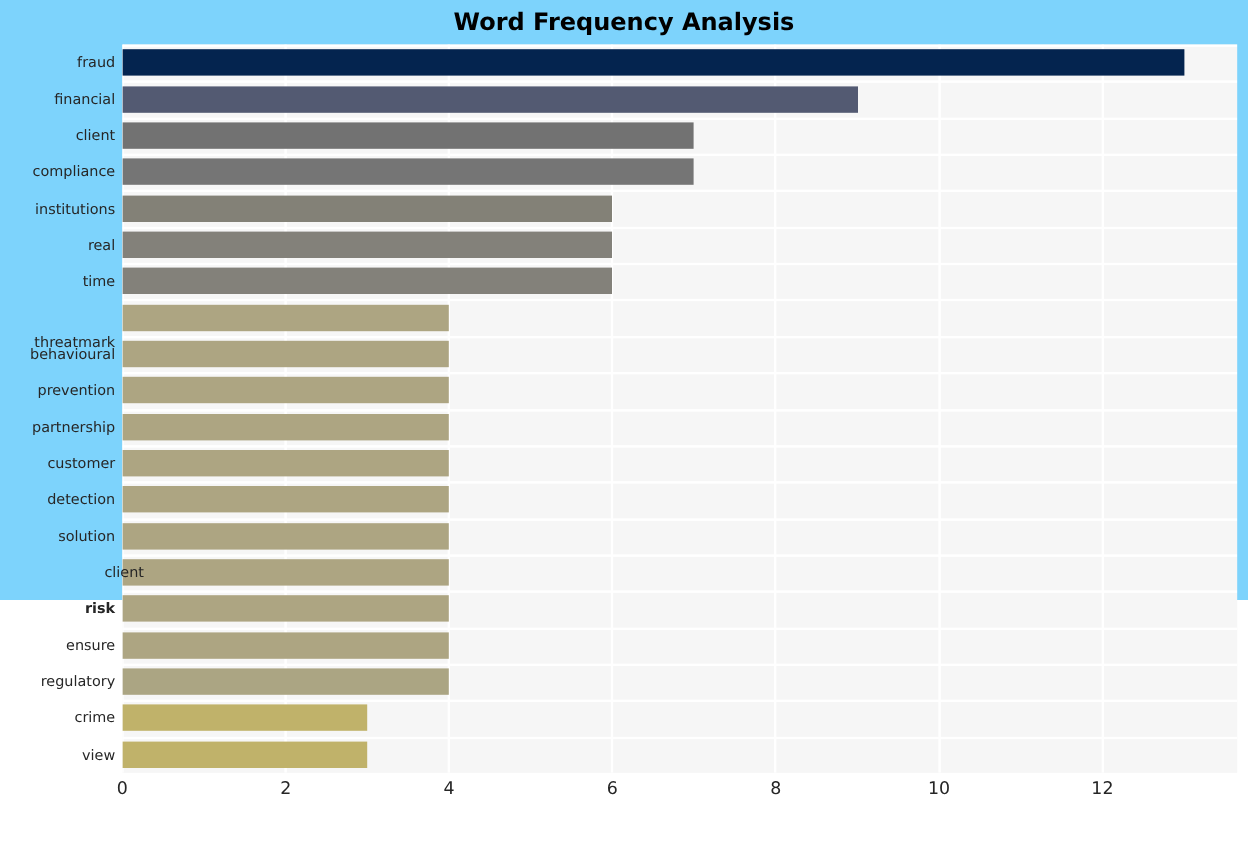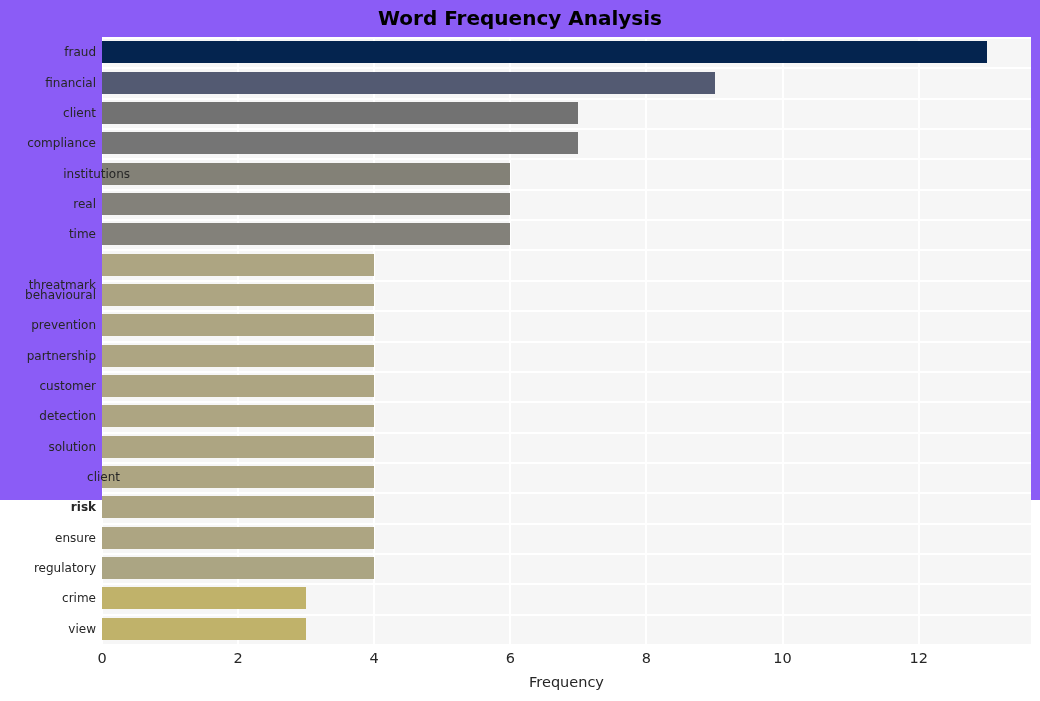--- a/index.html
+++ b/index.html
@@ -10,21 +10,21 @@
   body {
     width: 1040px;
     height: 701px;
     font-family: "DejaVu Sans", sans-serif;
     overflow: hidden;
   }
   #figure {
     position: relative;
     width: 1040px;
     height: 500px;
-    background: #8b5cf6;
+    background: #7dd3fc;
   }
   #chart-title {
     position: absolute;
     left: 0;
     top: 6px;
     width: 1040px;
     text-align: center;
     font-size: 20px;
     font-weight: bold;
     color: #000000;
@@ -171,21 +171,21 @@
         <div class="bar" title="crime: 3" style="width: 204.176px; top: 550.475px; background: rgb(192, 178, 106);"></div>
         <div class="bar" title="view: 3" style="width: 204.176px; top: 580.825px; background: rgb(192, 178, 106);"></div>
       </div>
   </div>
 
   <div id="ylabels-layer">
       <div class="ytick-label" style="top: 4.175px;">fraud</div>
       <div class="ytick-label" style="top: 34.525px;">financial</div>
       <div class="ytick-label" style="top: 64.875px;">client</div>
       <div class="ytick-label" style="top: 95.225px;">compliance</div>
-      <div class="ytick-label" style="top: 125.575px; padding-left: 34px;">institutions</div>
+      <div class="ytick-label" style="top: 125.575px;">institutions</div>
       <div class="ytick-label" style="top: 155.925px;">real</div>
       <div class="ytick-label" style="top: 186.275px;">time</div>
       <div class="ytick-label" style="top: 216.625px; margin-top: 20px;">threatmark</div>
       <div class="ytick-label" style="top: 246.975px;">behavioural</div>
       <div class="ytick-label" style="top: 277.325px;">prevention</div>
       <div class="ytick-label" style="top: 307.675px;">partnership</div>
       <div class="ytick-label" style="top: 338.025px;">customer</div>
       <div class="ytick-label" style="top: 368.375px;">detection</div>
       <div class="ytick-label" style="top: 398.725px;">solution</div>
       <div class="ytick-label" style="top: 429.075px; margin-left: 24px;">client</div>
@@ -199,15 +199,14 @@
   <div id="xticks-layer">
       <div class="xtick-label" style="left: 102px;">0</div>
       <div class="xtick-label" style="left: 238.117px;">2</div>
       <div class="xtick-label" style="left: 374.234px;">4</div>
       <div class="xtick-label" style="left: 510.352px;">6</div>
       <div class="xtick-label" style="left: 646.469px;">8</div>
       <div class="xtick-label" style="left: 782.586px;">10</div>
       <div class="xtick-label" style="left: 918.703px;">12</div>
     </div>
 
-  <div id="xaxis-title">Frequency</div>
 
 </div>
 
 </body></html>

